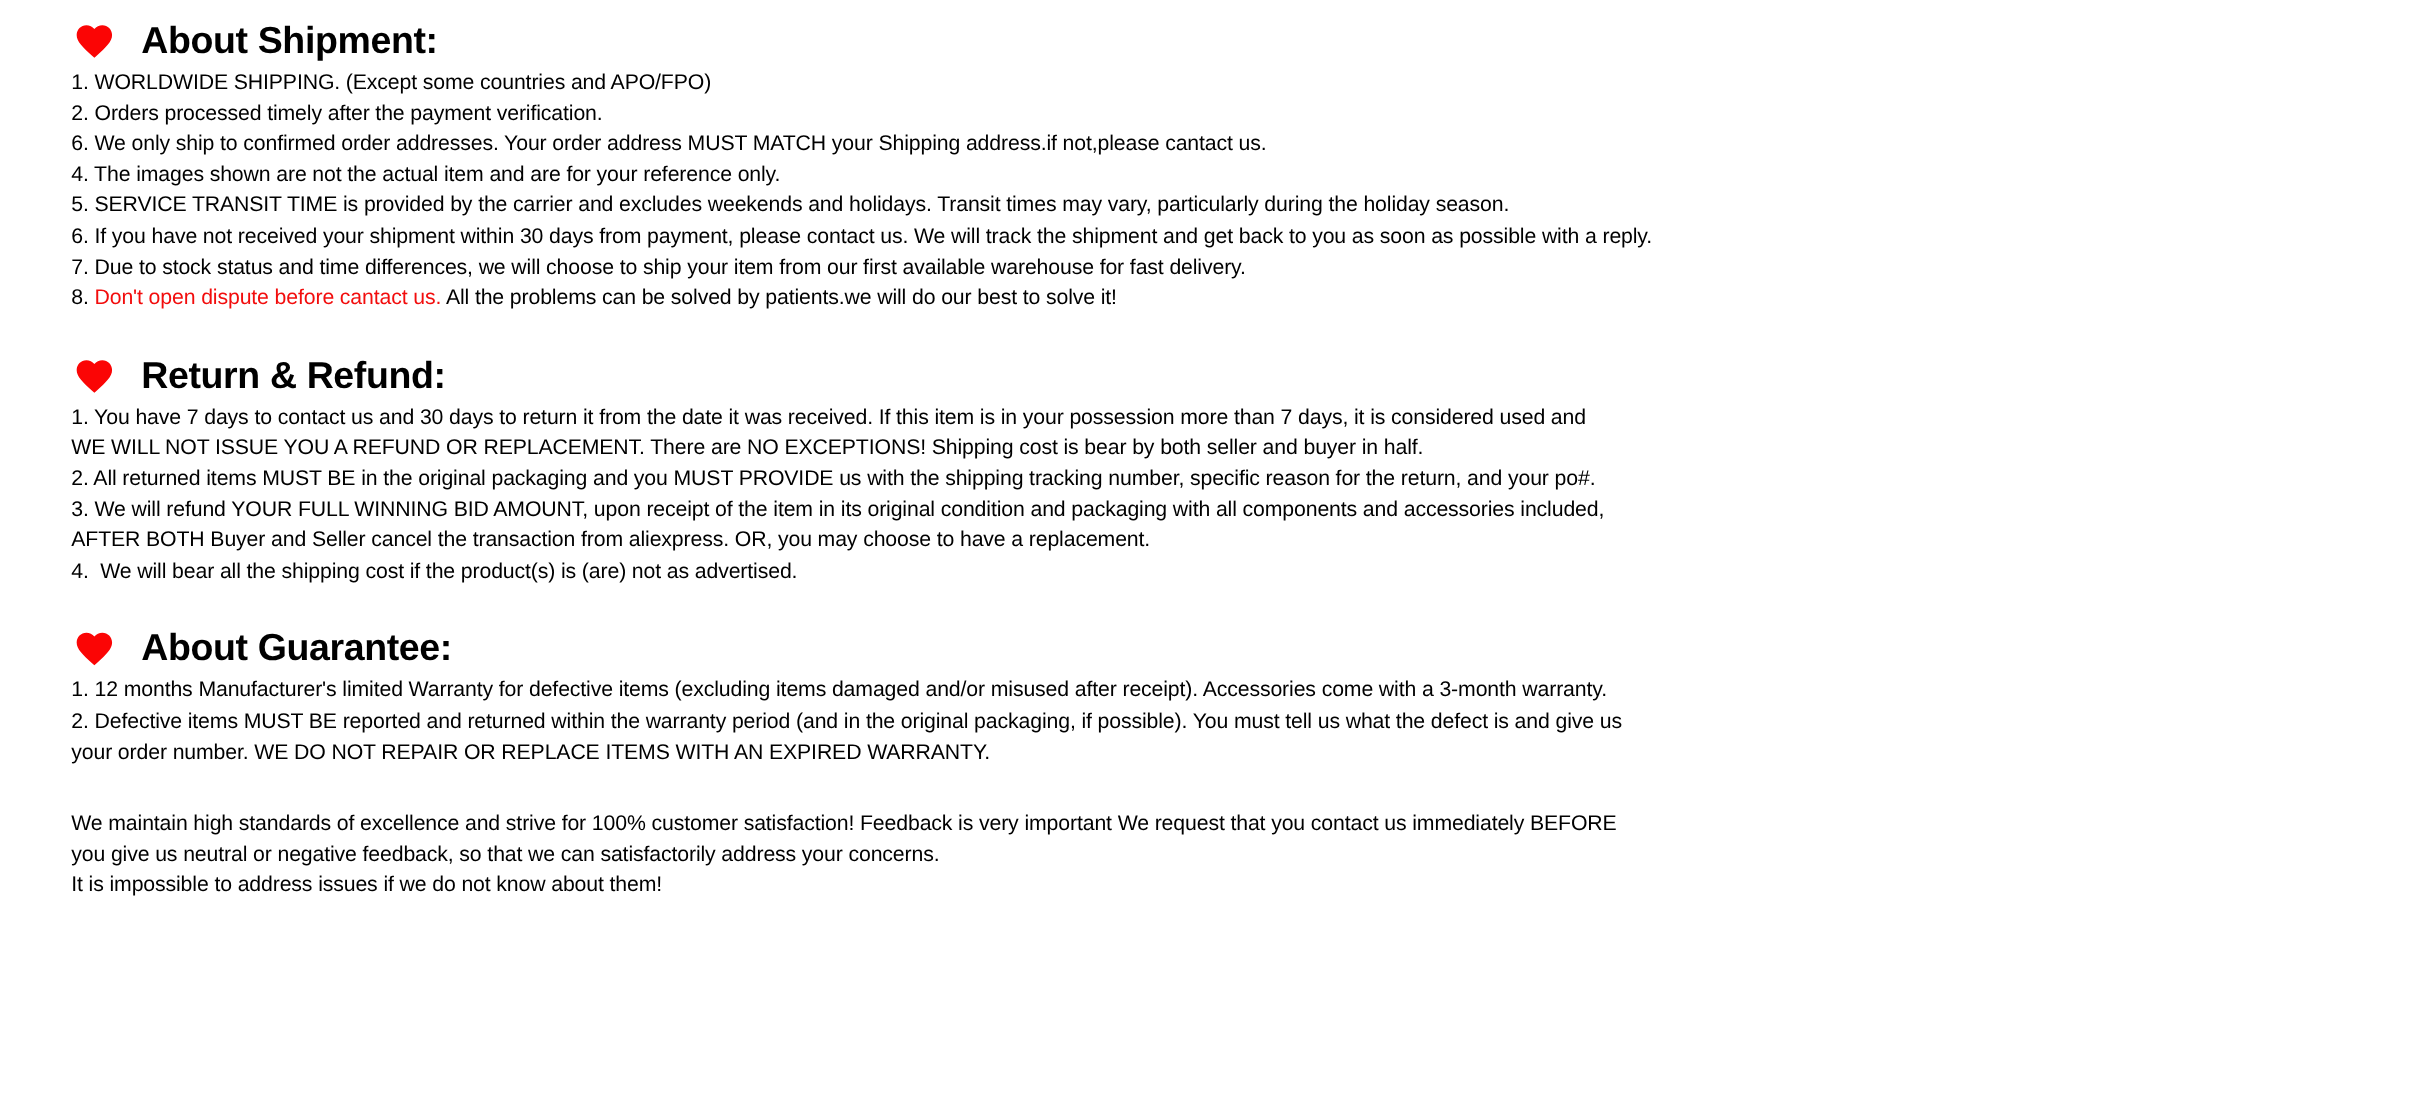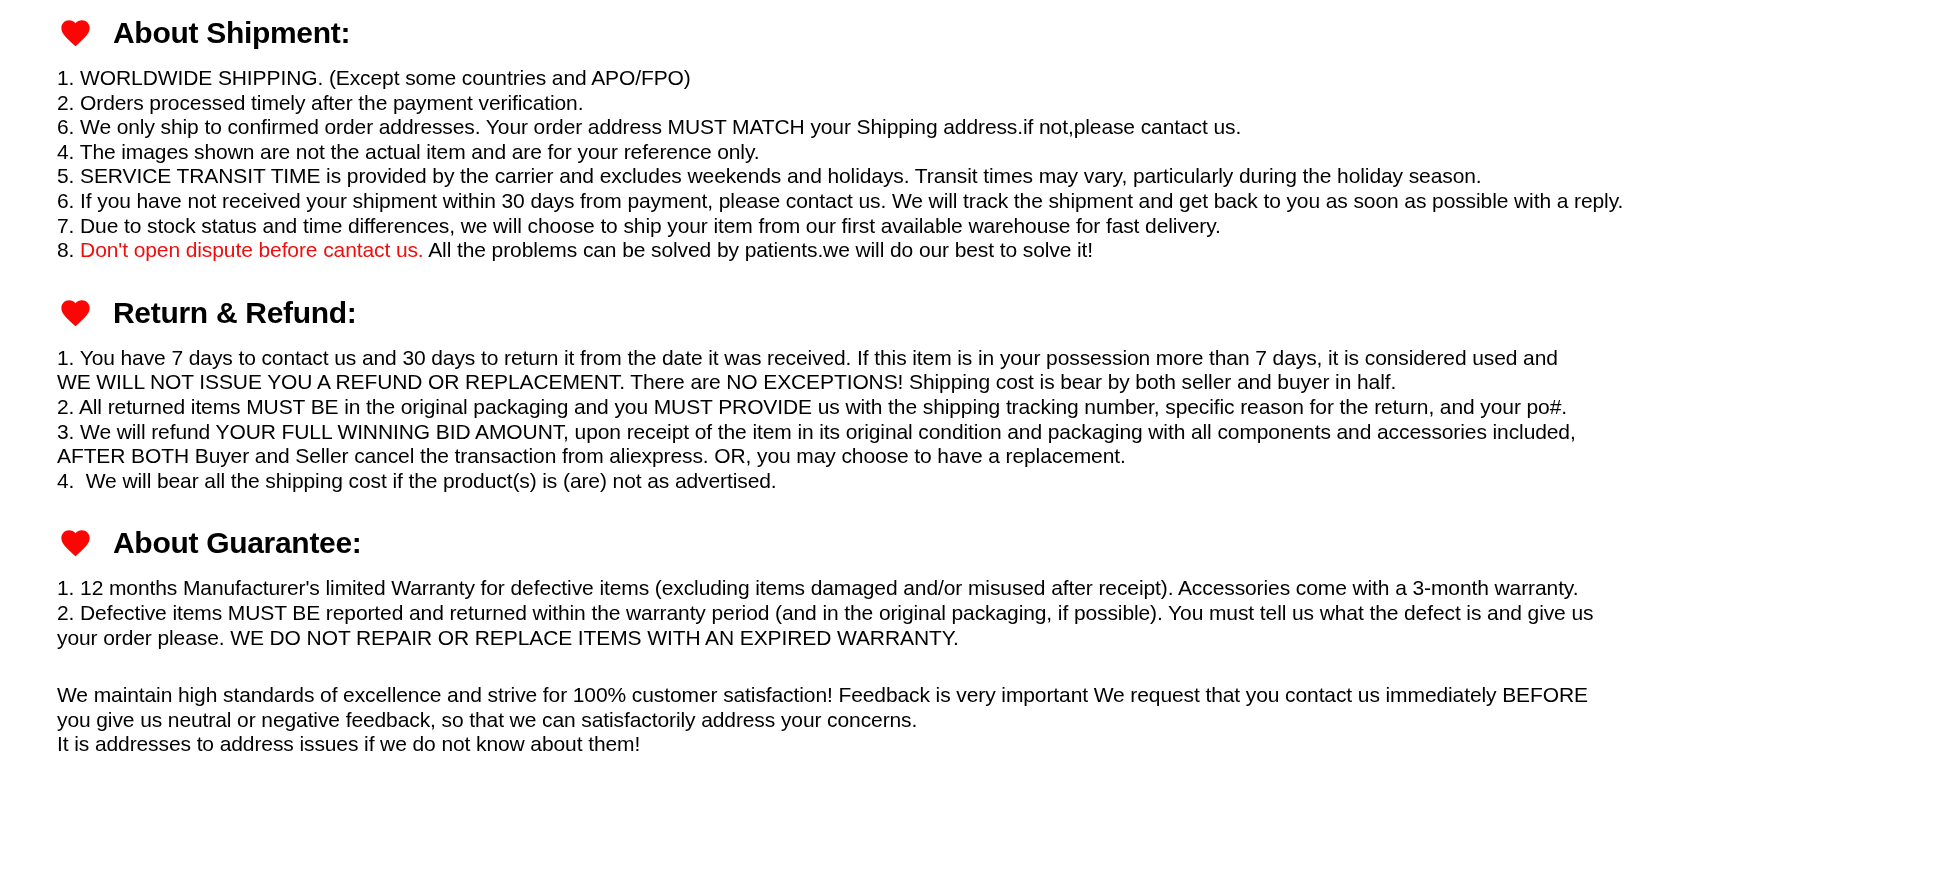--- a/index.html
+++ b/index.html
@@ -40,22 +40,21 @@
     flex: 0 0 auto;
   }
   .heading-text {
     margin: 0;
     font-size: 30px;
     font-weight: bold;
     letter-spacing: -0.3px;
     white-space: pre;
   }
   .lines {
-    margin-top: 12px;
-    font-size: 21px;
+    font-size: 17px;
     line-height: 24.6px;
     letter-spacing: -0.1px;
   }
   .line {
     white-space: pre;
   }
   .red {
     color: var(--highlight-red);
     text-align: center;
   }
@@ -104,25 +103,25 @@
   <section class="policy-section">
     <div class="heading-row">
       <svg class="heart" viewBox="0 0 24 24" aria-hidden="true">
         <path d="M12 21.35l-1.45-1.32C5.4 15.36 2 12.28 2 8.5 2 5.42 4.42 3 7.5 3c1.74 0 3.41.81 4.5 2.09C13.09 3.81 14.76 3 16.5 3 19.58 3 22 5.42 22 8.5c0 3.78-3.4 6.86-8.55 11.54L12 21.35z"></path>
       </svg>
       <h2 class="heading-text">About Guarantee:</h2>
     </div>
     <div class="lines">
         <div class="line"><span>1. 12 months Manufacturer's limited Warranty for defective items (excluding items damaged and/or misused after receipt). Accessories come with a 3-month warranty.</span></div>
         <div class="line"><span>2. Defective items MUST BE reported and returned within the warranty period (and in the original packaging, if possible). You must tell us what the defect is and give us</span></div>
-        <div class="line"><span>your order please. WE DO NOT REPAIR OR REPLACE ITEMS WITH AN EXPIRED WARRANTY.</span></div>
+        <div class="line"><span>your order number. WE DO NOT REPAIR OR REPLACE ITEMS WITH AN EXPIRED WARRANTY.</span></div>
       </div>
   </section>
 
   <section class="policy-section">
     <div class="lines">
         <div class="line"><span>We maintain high standards of excellence and strive for 100% customer satisfaction! Feedback is very important We request that you contact us immediately BEFORE</span></div>
         <div class="line"><span>you give us neutral or negative feedback, so that we can satisfactorily address your concerns.</span></div>
-        <div class="line"><span>It is addresses to address issues if we do not know about them!</span></div>
+        <div class="line"><span>It is impossible to address issues if we do not know about them!</span></div>
       </div>
   </section>
 
 </div>
 
 </body></html>

